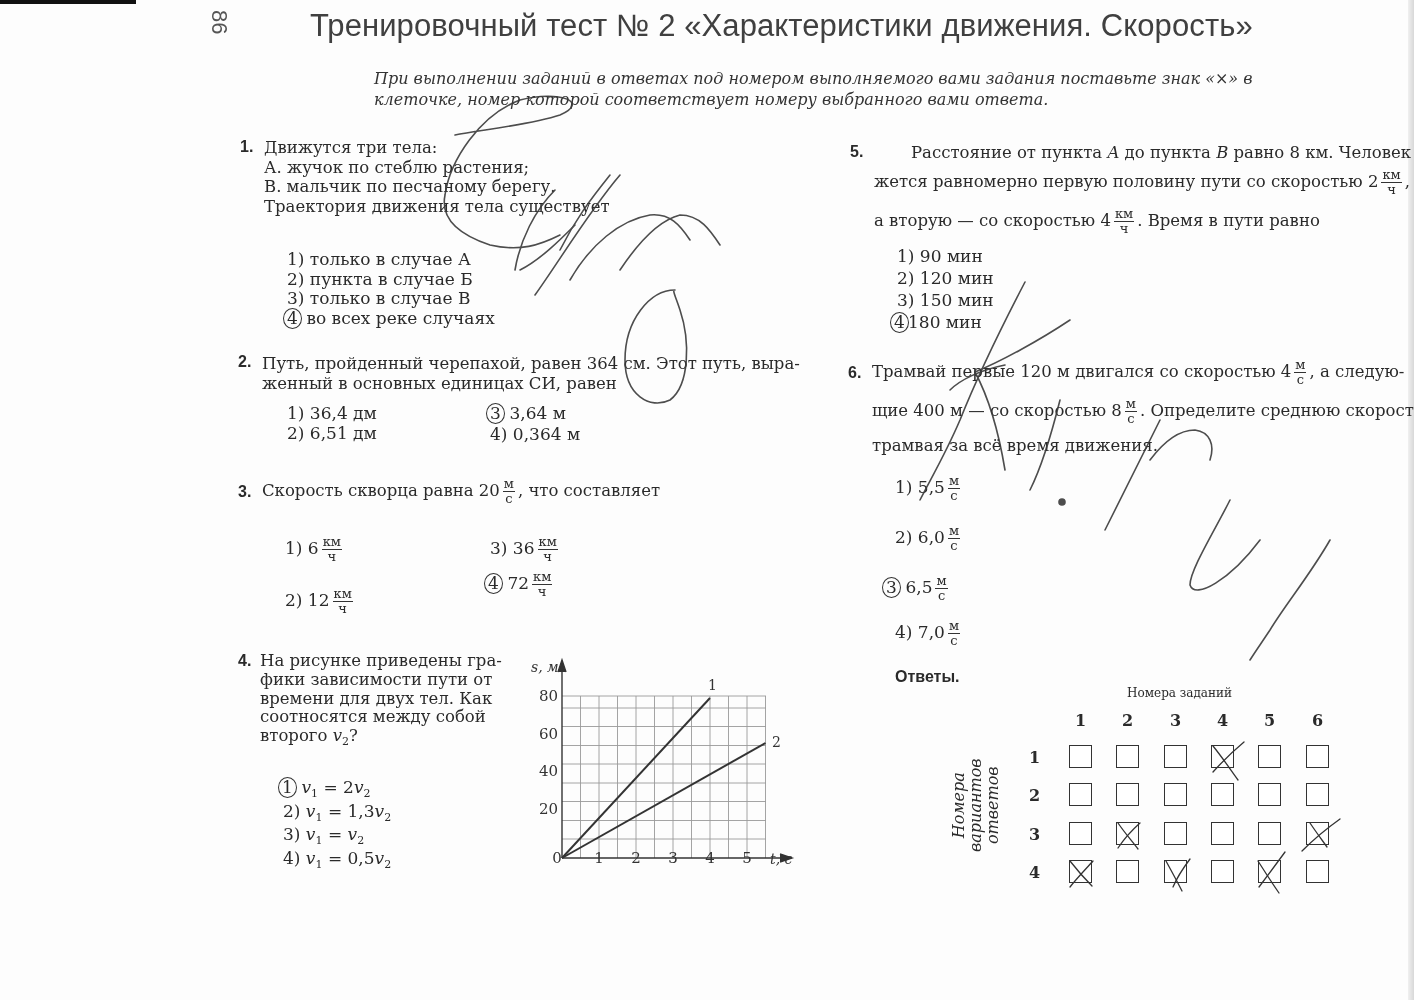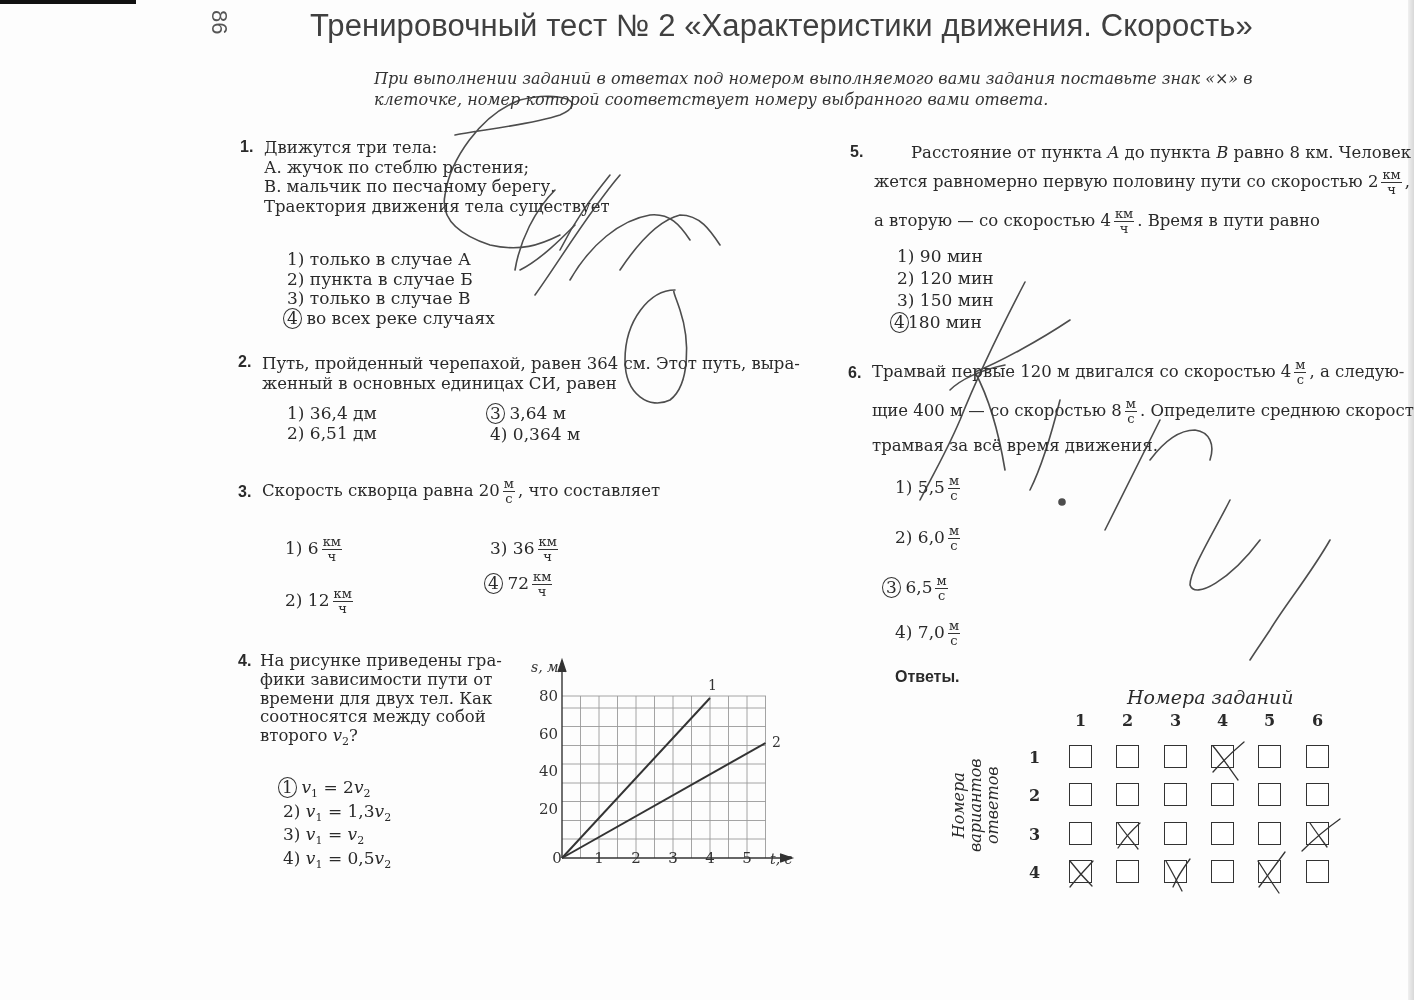--- a/index.html
+++ b/index.html
@@ -16,21 +16,21 @@
   .instr { left:374px; top:68px; width:920px; font-style:italic; font-size:16px; line-height:21px; color:#333; }
   .q { font-size:16.5px; line-height:19.5px; }
   .qnum { position:absolute; font-family:"Liberation Sans", sans-serif; font-weight:bold; font-size:16px; }
   .opt { position:absolute; font-size:17px; white-space:nowrap; }
   .frac { display:inline-flex; flex-direction:column; align-items:center; vertical-align:middle; font-size:13px; line-height:14px; margin:0 3px; }
   .frac .num { border-bottom:1.3px solid #333; padding:0 1px; }
   .circle { display:inline-block; border:1.3px solid #333; border-radius:50%; width:17px; height:19px; text-align:center; line-height:19px; margin-left:-4px; margin-right:-1px; }
   .it { font-style:italic; }
   .sub { font-size:11px; vertical-align:-4px; }
   .answers-title { font-family:"Liberation Sans", sans-serif; font-weight:bold; font-size:16px; }
-  .grid-head { font-style:italic; font-size:19px; }
+  .grid-head { font-size:12px; }
   .colnum, .rownum { font-weight:bold; font-size:16px; position:absolute; }
   .cell { position:absolute; width:23px; height:23px; border:1.4px solid #333; box-sizing:border-box; background:#fff; }
   .vert-label { position:absolute; font-style:italic; font-size:16px; line-height:17px; transform:rotate(-90deg); transform-origin:left top; white-space:nowrap; text-align:center; }
   svg text { font-family:"DejaVu Serif", serif; }
 </style>
 </head>
 <body>
 
 <div class="abs topbar"></div>
 <div class="abs rightedge"></div>

